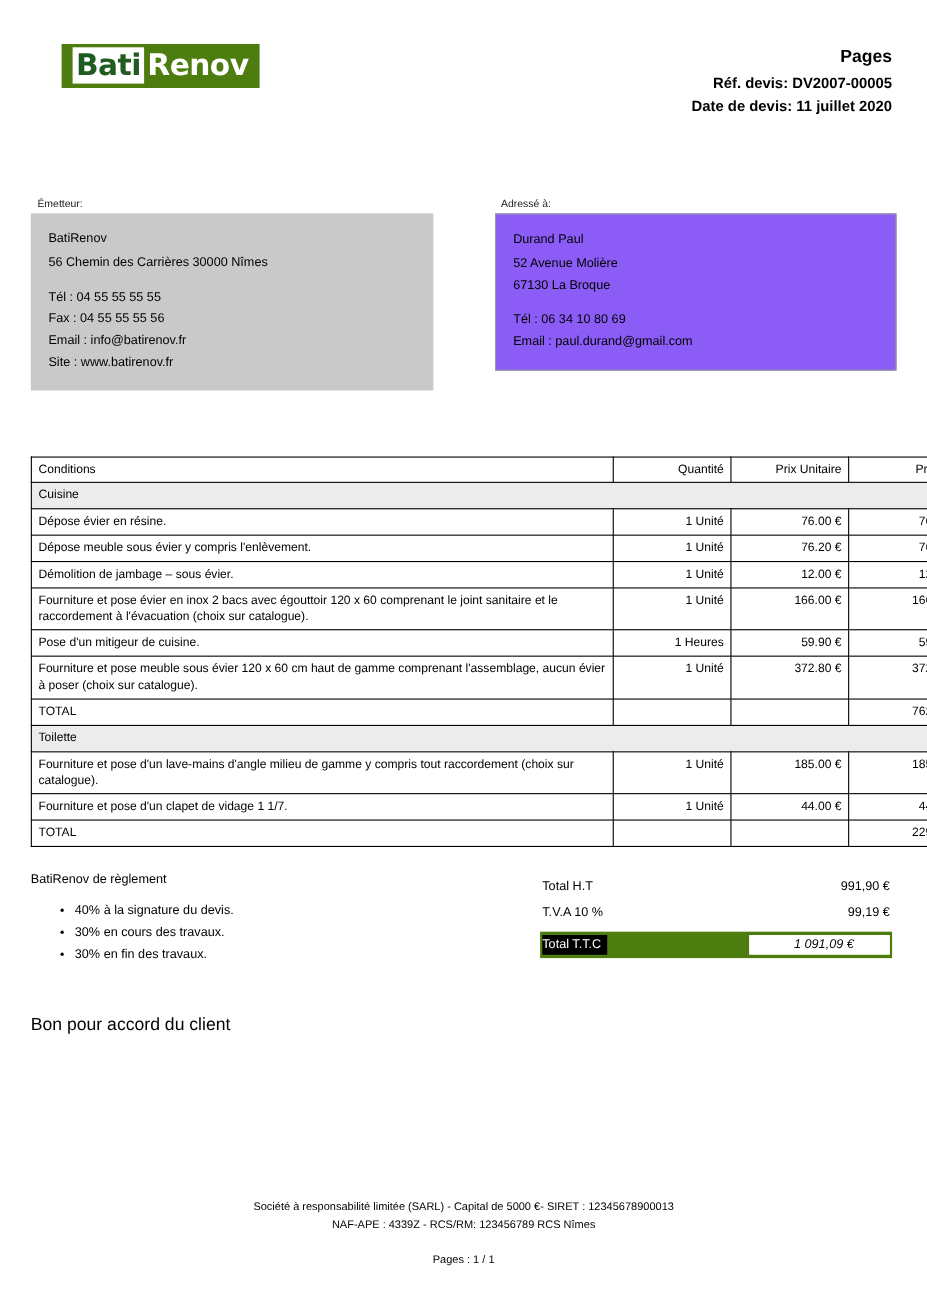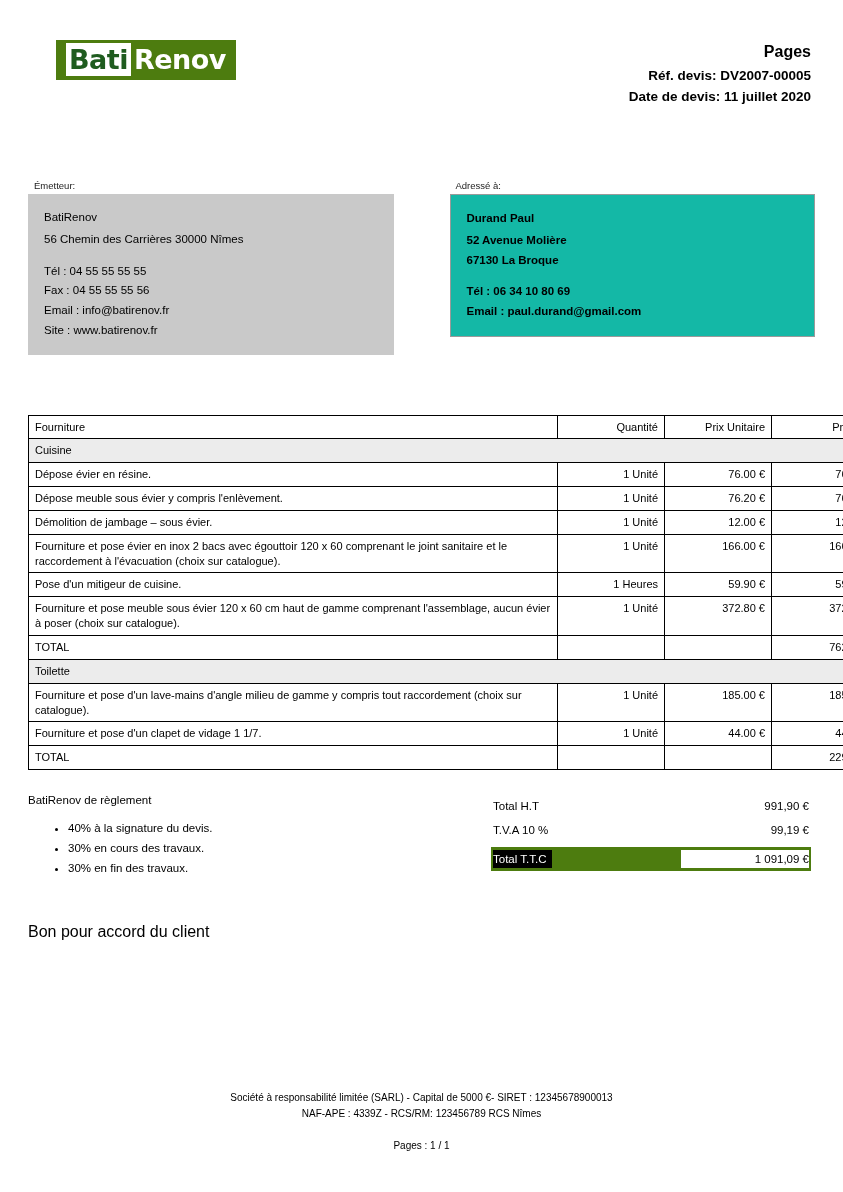--- a/index.html
+++ b/index.html
@@ -88,22 +88,21 @@
     padding: 14px 16px;
     font-size: 11.5px;
     line-height: 1.72;
     box-sizing: border-box;
   }
   .party-box.emitter {
     background: #c9c9c9;
   }
   .party-box.recipient {
     border: 1px solid #9a9a9a;
-    background: #14b8a6;
-    font-weight: bold;
+    background: #8b5cf6;
   }
   .party-name {
     margin-bottom: 2px;
   }
   .gap-line {
     height: 12px;
   }
 
   
   .items {
@@ -176,21 +175,22 @@
   .totals-row.ttc .ttc-label {
     background: #000000;
     color: #ffffff;
     padding-right: 6px;
   }
   .totals-row.ttc .ttc-value {
     background: #ffffff;
     color: #000000;
     padding-left: 8px;
     min-width: 120px;
-    text-align: right;
+    text-align: center;
+    font-style: italic;
   }
   .accord {
     margin-top: 45px;
     font-size: 16px;
   }
 
   
   .footer {
     position: absolute;
     left: 0;
@@ -245,21 +245,21 @@
         <div class="gap-line"></div>
         <div>Tél : 06 34 10 80 69</div>
         <div>Email : paul.durand@gmail.com</div>
       </div>
     </div>
   </div>
 
   <table class="items">
     <thead>
       <tr>
-        <th class="col-desc">Fourniture</th>
+        <th class="col-desc">Conditions</th>
         <th class="col-qty">Quantité</th>
         <th class="col-pu">Prix Unitaire</th>
         <th class="col-ht">Prix H.T</th>
       </tr>
     </thead>
     <tbody>
 
       <tr class="group-row">
         <td colspan="4">Cuisine</td>
       </tr>

